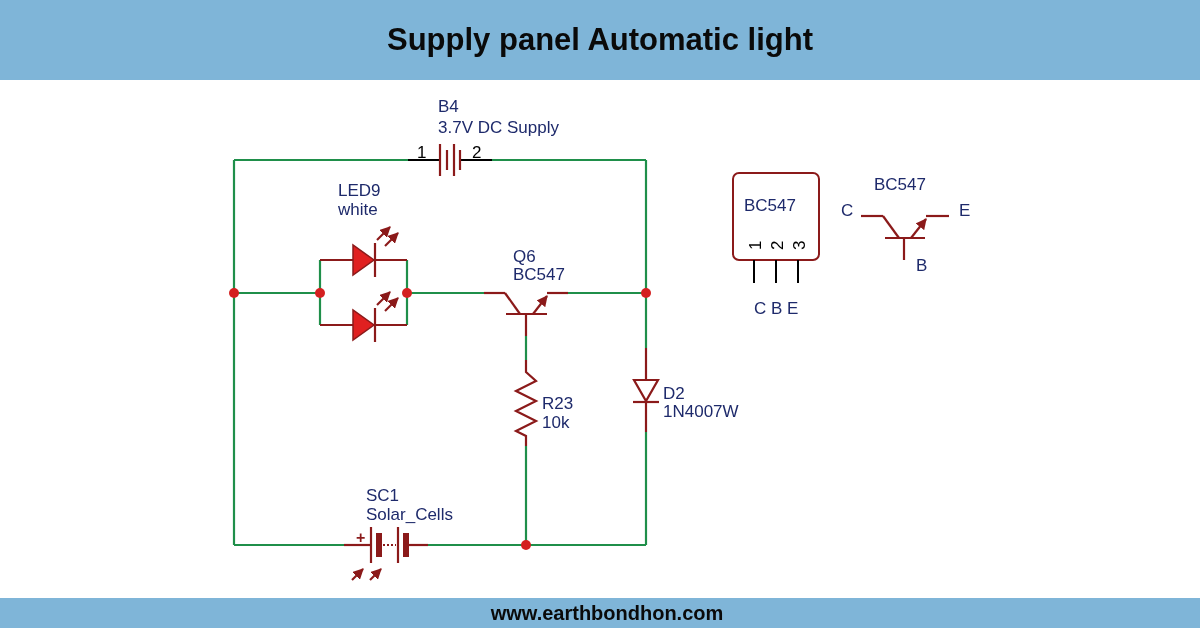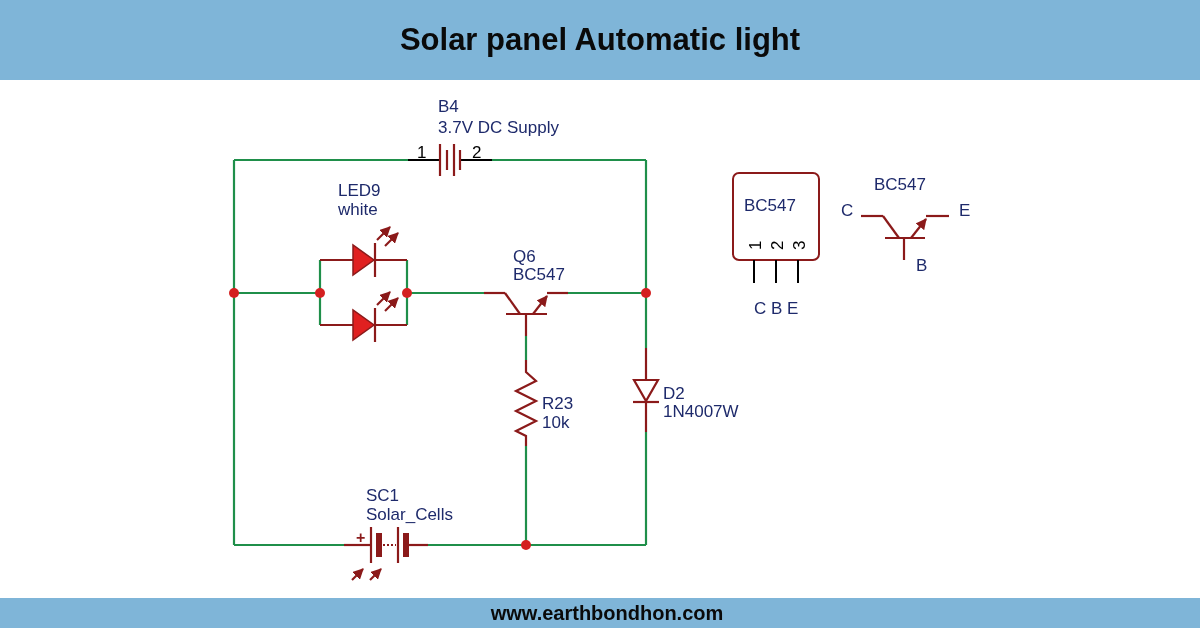--- a/index.html
+++ b/index.html
@@ -13,21 +13,21 @@
   .pin { font-family: "Liberation Sans", sans-serif; font-size: 17px; fill: #000; }
   .wire { stroke: #1f8f4a; stroke-width: 2.2; fill: none; }
   .part { stroke: #8b1a1a; stroke-width: 2.2; fill: none; }
   .partk { stroke: #000; stroke-width: 2; fill: none; }
   .junc { fill: #d42020; }
 </style>
 </head>
 <body>
 
 <div class="header">
-  <h1>Solar panel Automatic light</h1>
+  <h1>Supply panel Automatic light</h1>
 </div>
 
 <svg class="schem" width="1200" height="628" viewBox="0 0 1200 628">
   <defs>
     <marker id="arr" viewBox="0 0 10 10" refX="9" refY="5" markerWidth="5" markerHeight="5" orient="auto">
       <path d="M0,0 L10,5 L0,10 z" fill="#8b1a1a"></path>
     </marker>
   </defs>
 
   <g>

